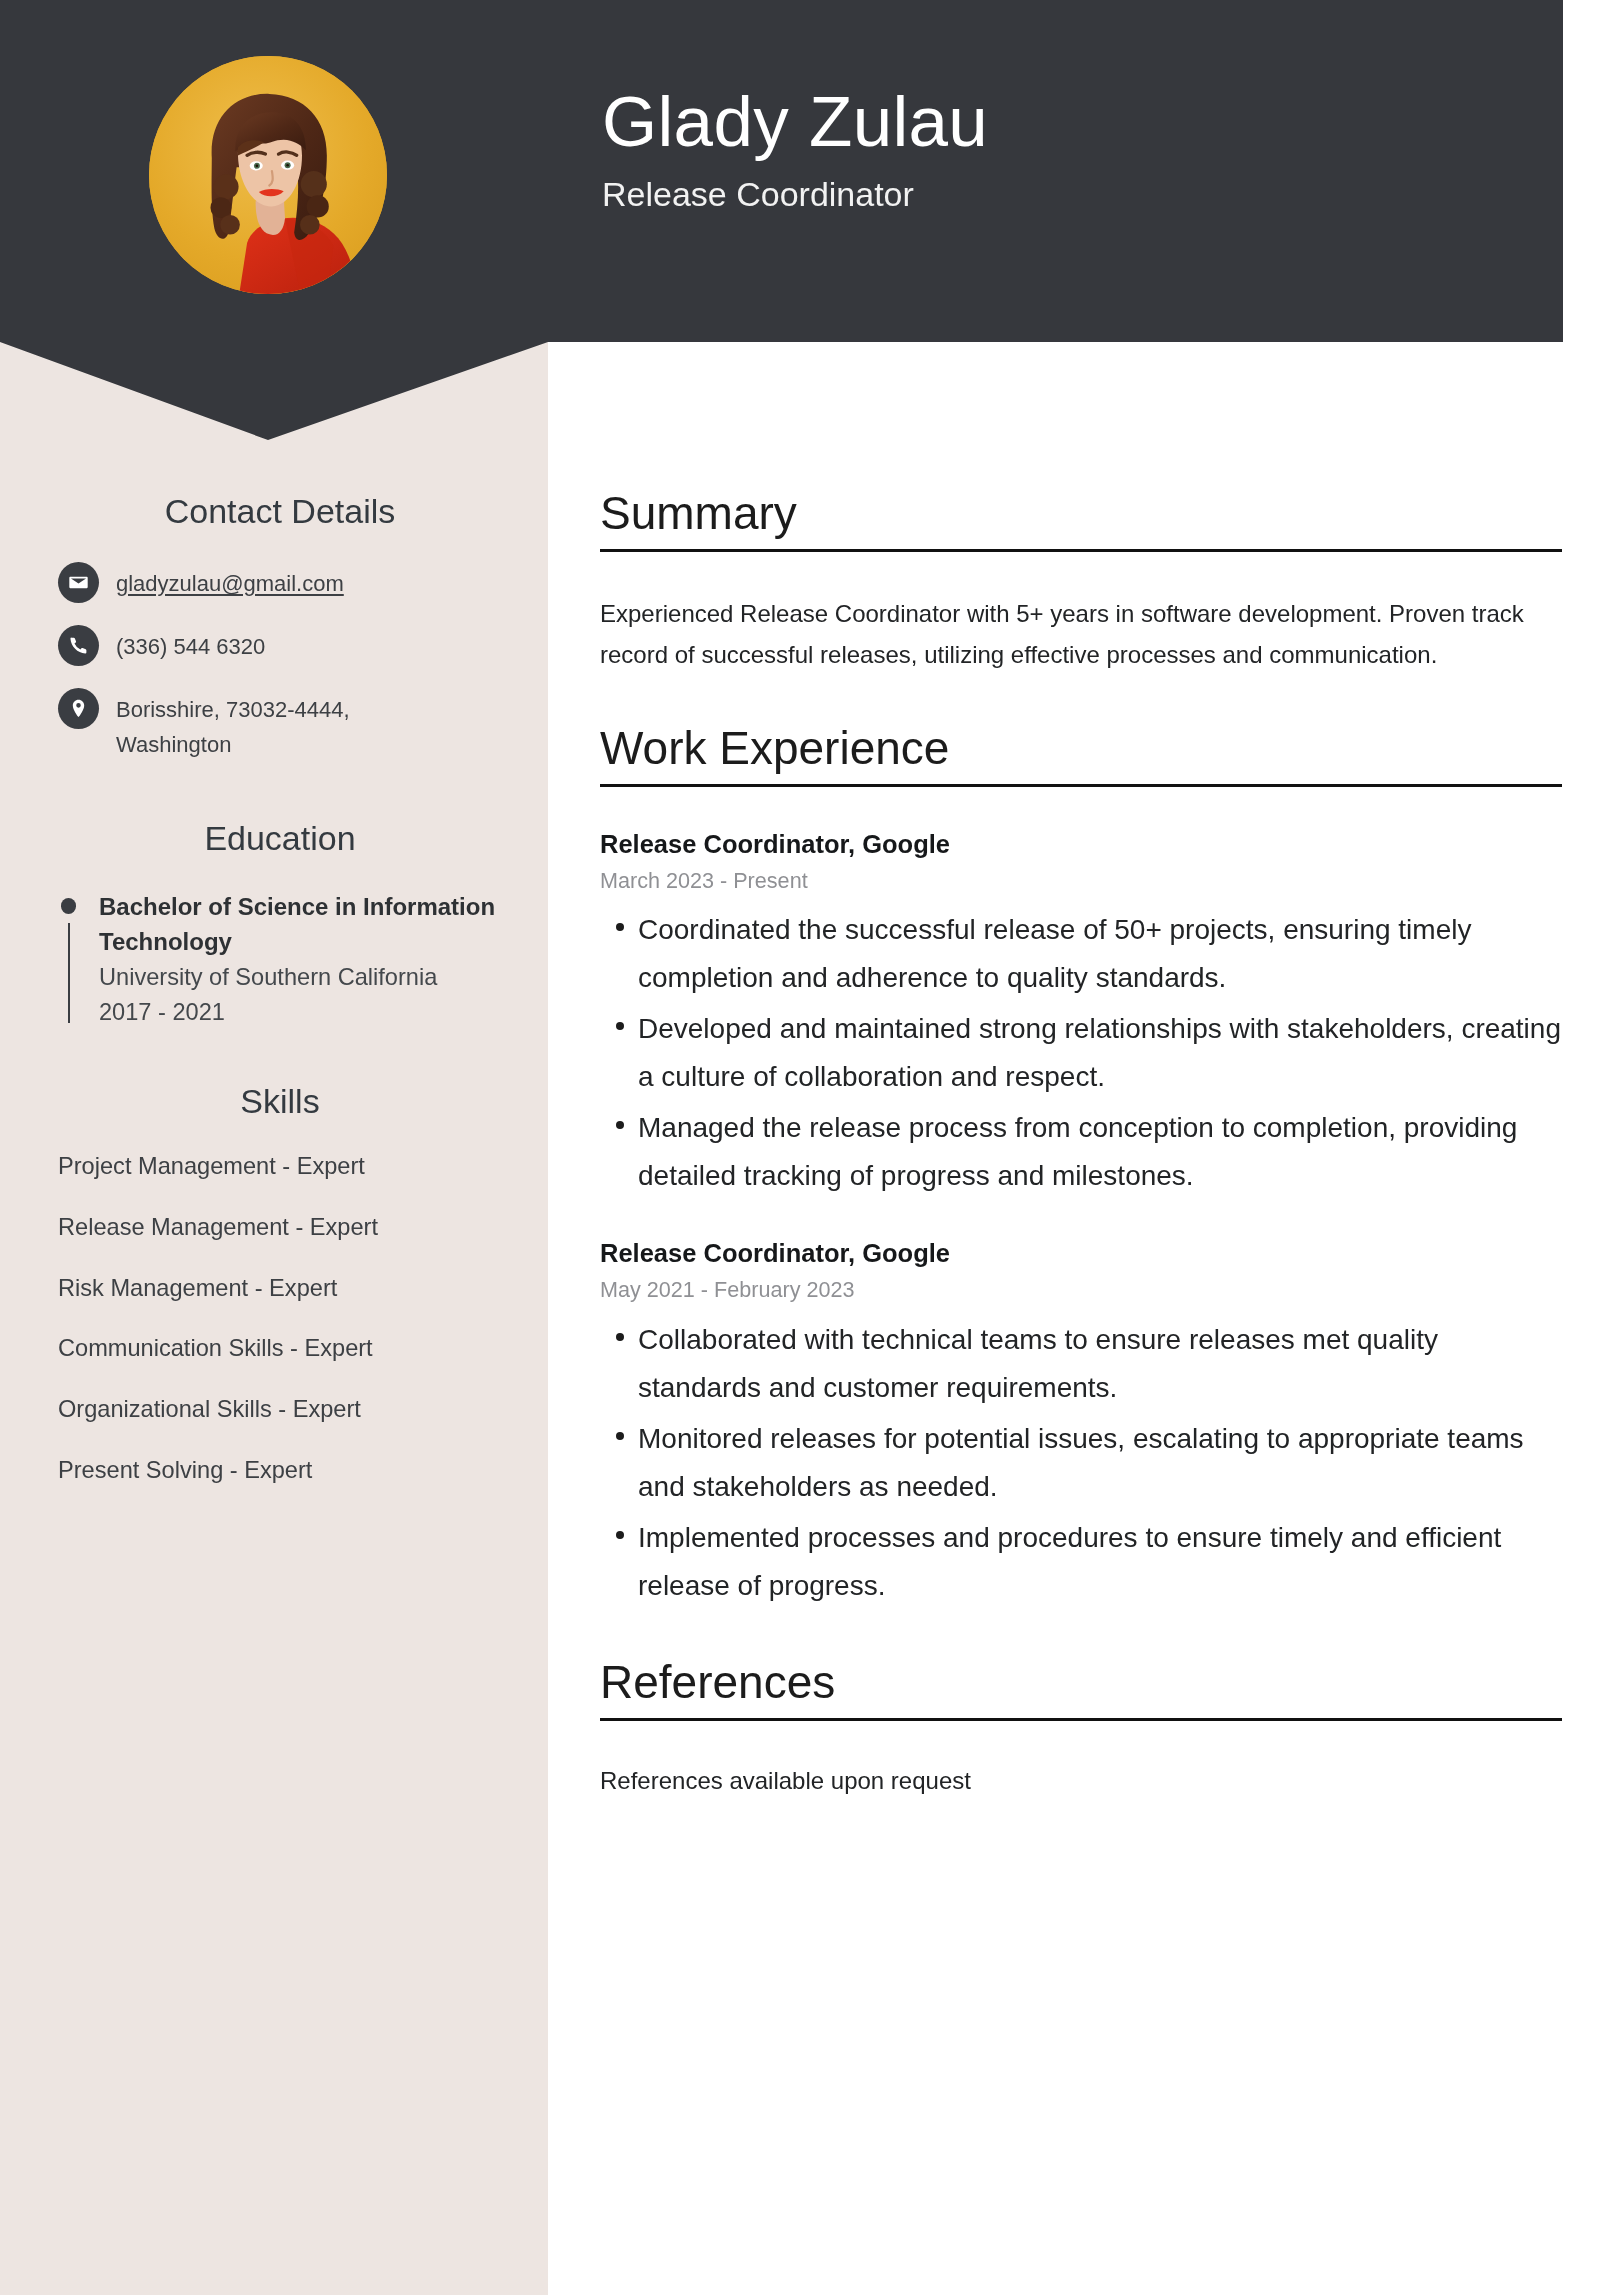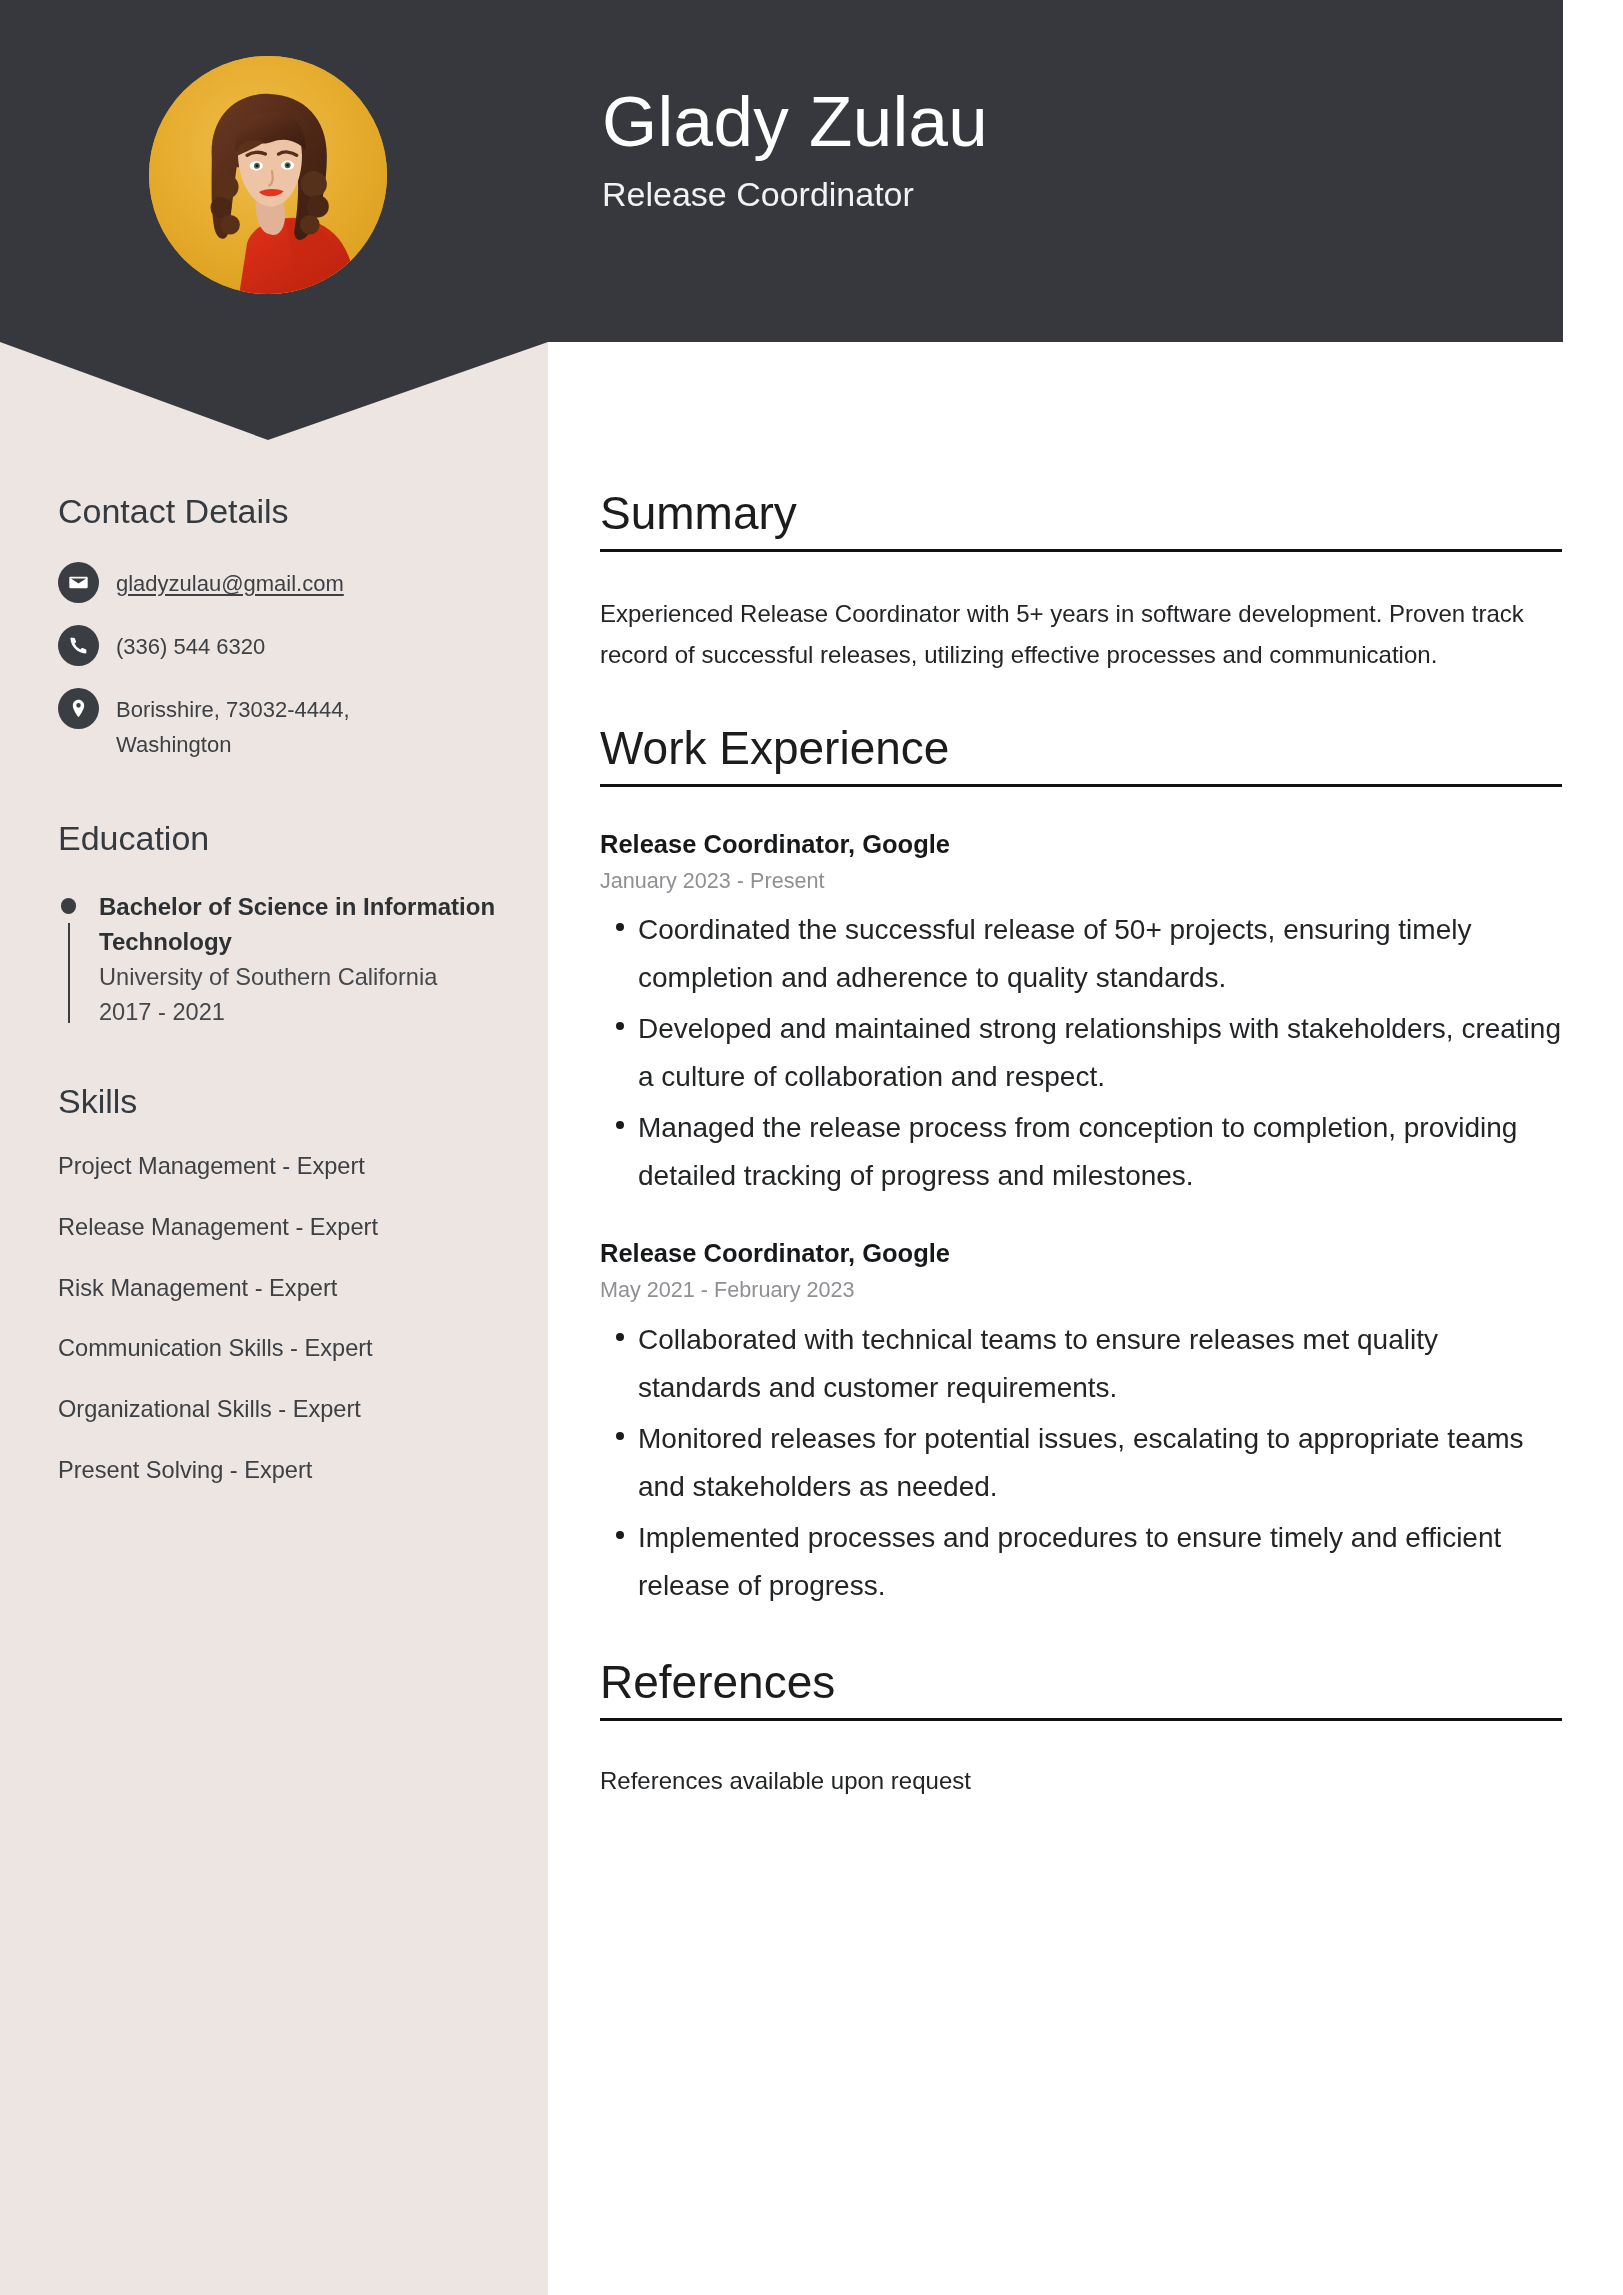--- a/index.html
+++ b/index.html
@@ -82,20 +82,21 @@
     padding: 491px 46px 0 58px;
     z-index: 4;
   }
 
   .side-heading {
     font-size: 34px;
     font-weight: 400;
     color: #343a40;
     line-height: 1.2;
     margin-bottom: 30px;
+    text-align: center;
   }
 
   .contact-list { margin-bottom: 55px; }
   .contact-row {
     display: flex;
     align-items: flex-start;
     margin-bottom: 22px;
   }
   .contact-icon {
     flex: 0 0 auto;
@@ -367,21 +368,21 @@
     <div class="main-section">
       <div class="main-heading">Summary</div>
       <div class="summary-text">Experienced Release Coordinator with 5+ years in software development. Proven track record of successful releases, utilizing effective processes and communication.</div>
     </div>
 
     <div class="main-section wx">
       <div class="main-heading">Work Experience</div>
 
       <div class="job">
         <div class="job-title">Release Coordinator, Google</div>
-        <div class="job-date">January 2023 - Present</div>
+        <div class="job-date">March 2023 - Present</div>
         <ul class="job-bullets">
           <li>Coordinated the successful release of 50+ projects, ensuring timely completion and adherence to quality standards.</li>
           <li>Developed and maintained strong relationships with stakeholders, creating a culture of collaboration and respect.</li>
           <li>Managed the release process from conception to completion, providing detailed tracking of progress and milestones.</li>
         </ul>
       </div>
 
       <div class="job">
         <div class="job-title">Release Coordinator, Google</div>
         <div class="job-date">May 2021 - February 2023</div>

